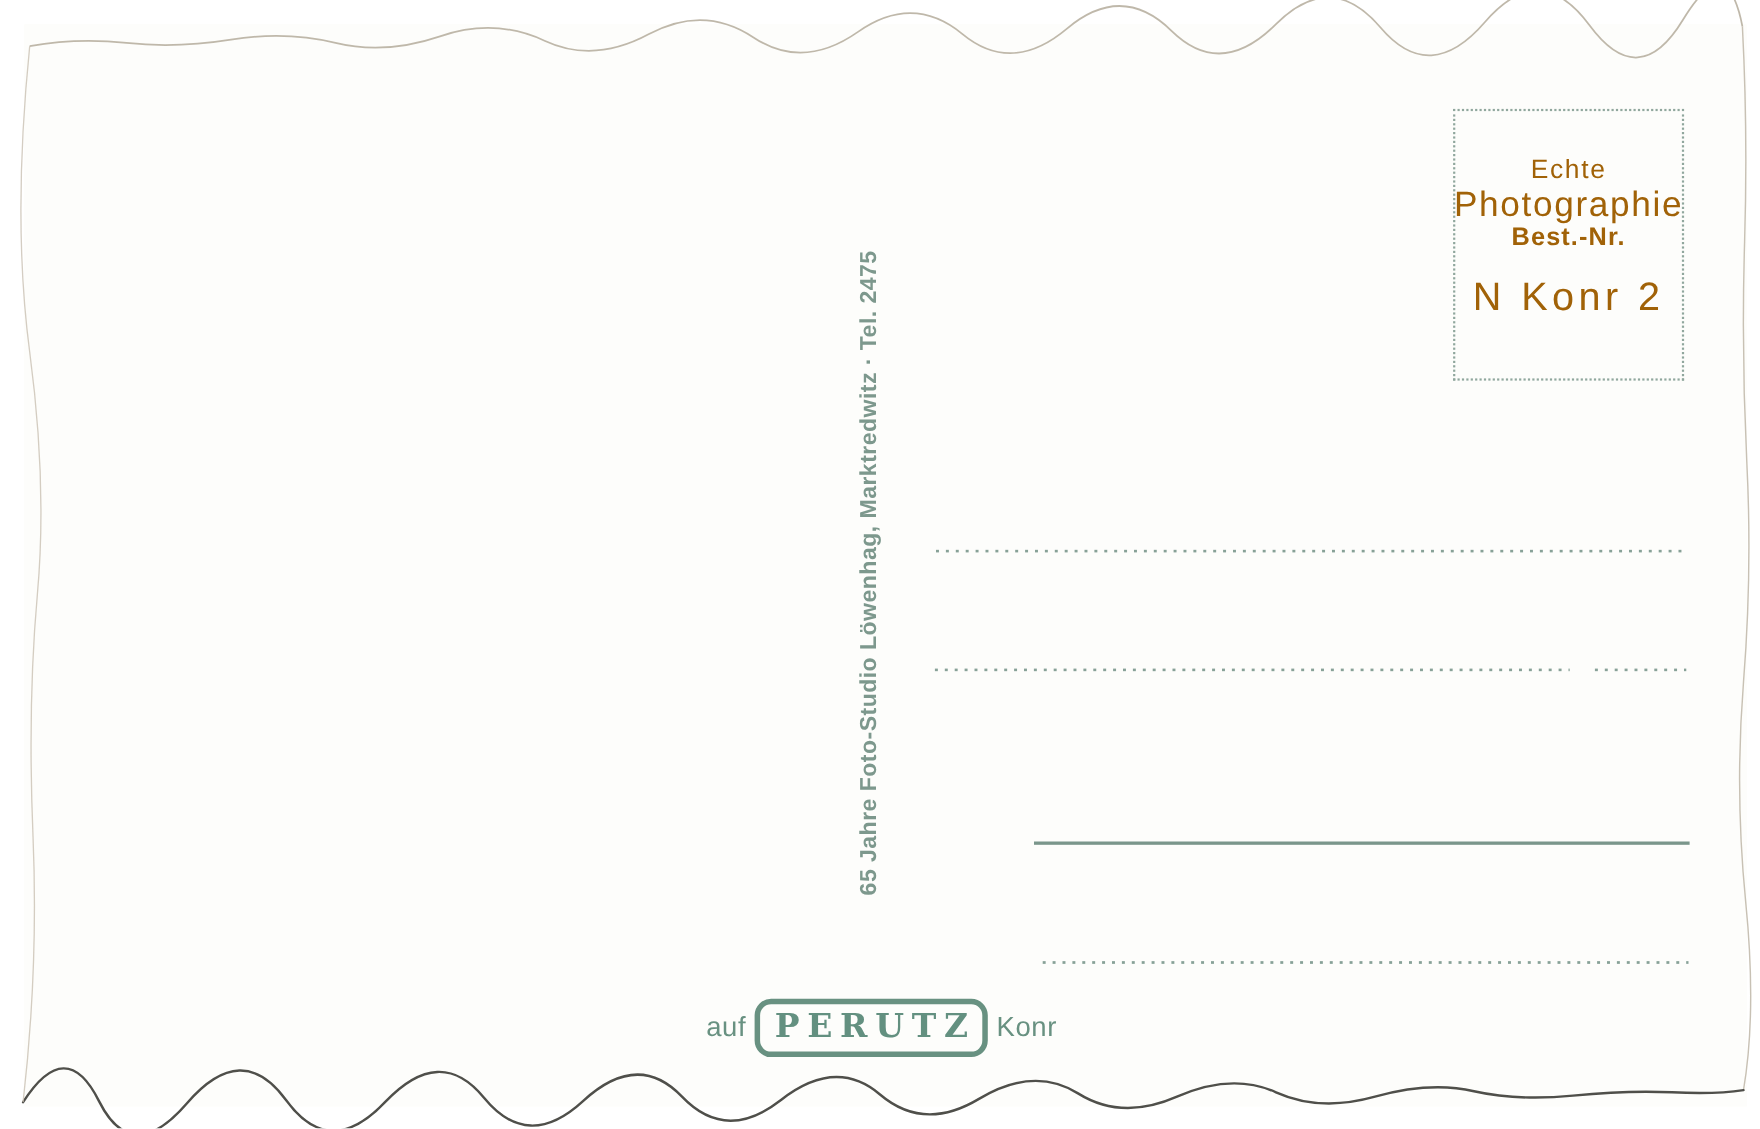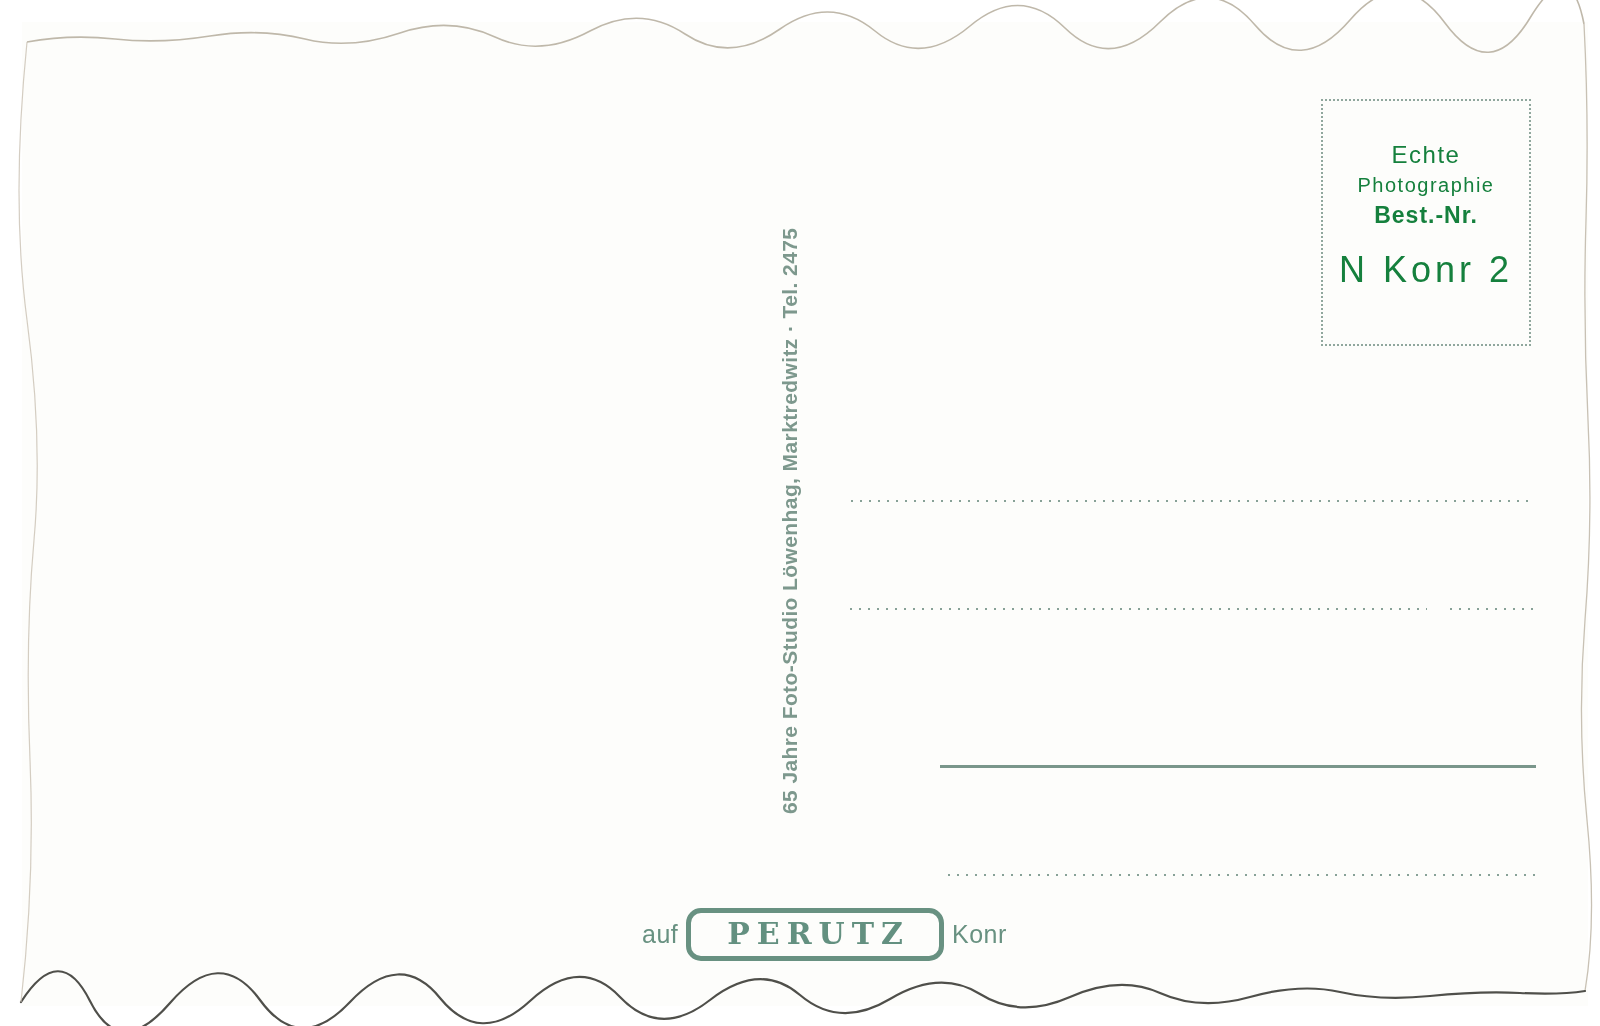--- a/index.html
+++ b/index.html
@@ -21,24 +21,24 @@
     transform:rotate(-90deg);transform-origin:0 0;
     color:#7d988d;font-size:21px;font-weight:700;letter-spacing:.4px;
     white-space:nowrap;line-height:32px;
   }
 
   
   .info-box{
     position:absolute;left:1299px;top:77px;width:210px;height:247px;
     border:2px dotted #90a79d;box-sizing:border-box;
     display:flex;flex-direction:column;align-items:center;
-    color:#15803d;text-align:center;
+    color:#a16207;text-align:center;
   }
   .info-box .l1{margin-top:38px;font-size:24px;letter-spacing:1.5px;line-height:31px;}
-  .info-box .l2{font-size:20px;letter-spacing:1.5px;line-height:31px;}
+  .info-box .l2{font-size:32px;letter-spacing:1.5px;line-height:31px;}
   .info-box .l3{font-size:23px;font-weight:700;letter-spacing:1px;line-height:28px;}
   .info-box .l4{margin-top:20px;font-size:36px;letter-spacing:4px;line-height:42px;}
 
   
   .dotline{
     position:absolute;height:4px;
     background:radial-gradient(circle 1.5px at 2px 2px, #87a197 96%, rgba(135,161,151,0)) repeat-x;
     background-size:9px 4px;
   }
   .dl1{left:828px;top:477px;width:680px;}
@@ -48,21 +48,21 @@
   .solidline{position:absolute;left:918px;top:743px;width:596px;height:3px;background:#7a968b;}
 
   
   .film-imprint{
     position:absolute;left:620px;top:884px;height:56px;
     display:flex;align-items:center;color:#689181;
   }
   .film-imprint .word{font-size:25px;font-weight:400;letter-spacing:.5px;}
   .perutz-badge{
     margin:0 8px;border:5px solid #689181;border-radius:15px;
-    padding:3px 36px 5px;display:flex;align-items:center;justify-content:center;
+    padding:3px 13px 5px;display:flex;align-items:center;justify-content:center;
   }
   .perutz-badge .brand{
     font-family:"DejaVu Serif", serif;font-weight:700;font-size:30px;
     letter-spacing:7px;margin-right:-7px;color:#639080;
   }
 </style>
 </head>
 <body>
 
 <div class="card">

